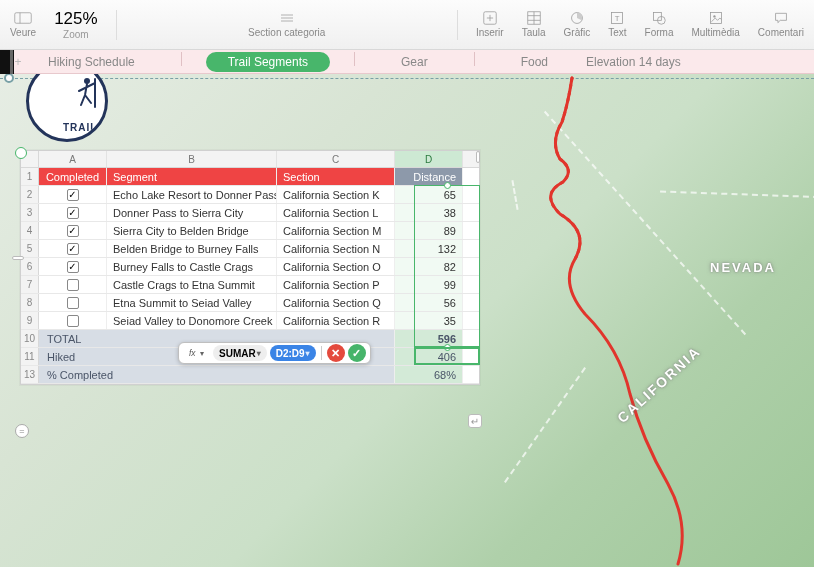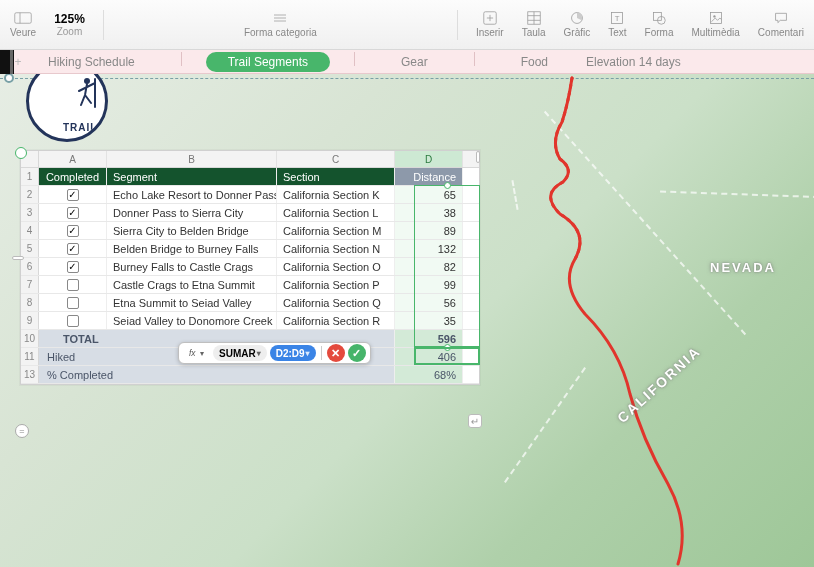--- a/index.html
+++ b/index.html
@@ -4,21 +4,21 @@
 <style>
   * { box-sizing: border-box; margin: 0; padding: 0; }
   body { font-family: -apple-system, "Helvetica Neue", Arial, sans-serif; font-size: 11px; background: #fff; width: 814px; height: 567px; overflow: hidden; position: relative; }
 
   
   .toolbar { height: 50px; background: linear-gradient(#fcfcfc,#f0f0f0); border-bottom: 1px solid #d8d8d8; display: flex; align-items: center; padding: 0 10px; color: #999; font-size: 10px; gap: 18px; position: relative; }
   .tool { display: flex; flex-direction: column; align-items: center; gap: 2px; cursor: default; }
   .tool svg { width: 18px; height: 14px; }
   .tool .lab { font-size: 10px; color: #888; }
   .zoom { display:flex; flex-direction:column; align-items:center;}
-  .zoom .val { color:#000; font-size:12px;font-weight:bold; }
+  .zoom .val { color:#000; font-size:17px; }
   .toolbar .spacer { flex: 1; }
   .sep { width:1px; height:30px; background:#ddd; }
 
   
   .tabs { height: 24px; background: #fbe9eb; border-bottom: 1px solid #e8c9cd; display:flex; align-items:center; padding: 0 10px; font-size:12px; color:#777; gap: 0; }
   .tab-add { width:16px; color:#bbb; text-align:center; }
   .tab { padding: 3px 22px; border-radius: 10px; color:#888; cursor:pointer;}
   .tab.active { background:#48b66b; color:#fff; }
   .tab-sep { width:1px; height:14px; background:#e0c0c4; margin:0 2px;}
   .tab-last { margin-left: 16px; color:#888;}
@@ -48,21 +48,21 @@
   .sheet { position:absolute; top:76px; left:20px; width:460px; background:#fff; border:1px solid #d0d0d0; box-shadow:0 0 0 1px rgba(0,0,0,.03); }
   .colhdr { display:flex; background:#f3f3f3; border-bottom:1px solid #d8d8d8; height:17px; }
   .rowhdr-corner { width:18px; border-right:1px solid #d8d8d8; background:#f3f3f3;}
   .ch { text-align:center; color:#777; font-size:10px; border-right:1px solid #e2e2e2; display:flex; align-items:center; justify-content:center;}
   .ch.sel { background:#cde9d3; color:#2b7a3f;}
   .ch.A{width:68px;} .ch.B{width:170px;} .ch.C{width:118px;} .ch.D{width:68px;}
   .row { display:flex; height:18px; border-bottom:1px solid #e8e8e8; }
   .rh { width:18px; background:#f3f3f3; border-right:1px solid #d8d8d8; color:#888; font-size:10px; display:flex;align-items:center;justify-content:center;}
   .cell { border-right:1px solid #eee; padding:0 6px; display:flex; align-items:center; font-size:11px; color:#333; overflow:hidden; white-space:nowrap;}
   .cA{width:68px;justify-content:center;} .cB{width:170px;} .cC{width:118px;} .cD{width:68px;justify-content:flex-end; background:#f1faf3;}
-  .hdrrow .cell { background:#14532d; color:#fff; font-weight:500; }
+  .hdrrow .cell { background:#ef4444; color:#fff; font-weight:500; }
   .hdrrow .cD { background:#8d99aa;}
   .footrow .cell { background:#d7dde5; font-weight:500; color:#4a5568;}
   .footrow .cD { background:#d3ead7;}
   .totrow .cD { font-weight:700;}
   .tick { width:12px;height:12px;border:1px solid #888;border-radius:2px;display:inline-flex;align-items:center;justify-content:center;background:#fff;}
   .tick.on::after{content:"✓"; font-size:10px; color:#000;} 
   .ring-o { position:absolute; width:12px;height:12px;border:1.5px solid #48b66b; border-radius:50%; background:#fff;}
   .ring-eq { position:absolute; width:14px;height:14px;border:1.5px solid #aaa; border-radius:50%; background:#fff; color:#888; font-size:9px; display:flex;align-items:center;justify-content:center;}
   .bar-handle { position:absolute; width:4px; height:12px; border:1px solid #bbb; border-radius:2px; background:#fff;}
   .corner-return { position:absolute; width:14px;height:14px; border:1px solid #bbb; background:#fff; border-radius:3px; display:flex;align-items:center;justify-content:center; color:#999; font-size:10px;}
@@ -107,21 +107,21 @@
     <span class="lab">Zoom</span>
   </div>
   <div class="sep"></div>
   <div class="spacer"></div>
   <div class="tool">
     <svg viewBox="0 0 24 16">
         <line x1="4" y1="4" x2="20" y2="4" stroke="#999"></line>
         <line x1="4" y1="8" x2="20" y2="8" stroke="#999"></line>
         <line x1="4" y1="12" x2="20" y2="12" stroke="#999"></line>
       </svg>
-    <span class="lab">Forma categoria</span>
+    <span class="lab">Section categoria</span>
   </div>
   <div class="spacer"></div>
   <div class="sep"></div>
   <div class="tool">
     <svg viewBox="0 0 18 18">
         <rect x="1" y="1" width="16" height="16" rx="2" fill="none" stroke="#999"></rect>
         <line x1="9" y1="5" x2="9" y2="13" stroke="#999"></line>
         <line x1="5" y1="9" x2="13" y2="9" stroke="#999"></line>
       </svg>
     <span class="lab">Inserir</span>
@@ -295,21 +295,21 @@
           <div class="rh">9</div>
           <div class="cell cA">
             <span class="tick"></span>
           </div>
           <div class="cell cB">Seiad Valley to Donomore Creek</div>
           <div class="cell cC">California Section R</div>
           <div class="cell cD">35</div>
         </div>
         <div class="row footrow totrow">
           <div class="rh">10</div>
-          <div class="cell" style="width: 356px; background: rgb(215, 221, 229); font-weight: 700; color: rgb(74, 85, 104); padding-left: 24px;">TOTAL</div>
+          <div class="cell" style="width: 356px; background: rgb(215, 221, 229); font-weight: 400; color: rgb(74, 85, 104); padding-left: 8px;">TOTAL</div>
           <div class="cell cD" style="background: rgb(211, 234, 215);">596</div>
         </div>
         <div class="row footrow">
           <div class="rh">11</div>
           <div class="cell" style="width: 356px; background: rgb(215, 221, 229); font-weight: 500; color: rgb(74, 85, 104); padding-left: 8px;">Hiked</div>
           <div class="cell cD" style="background: rgb(211, 234, 215);">406</div>
         </div>
         <div class="row footrow">
           <div class="rh">13</div>
           <div class="cell" style="width: 356px; background: rgb(215, 221, 229); font-weight: 500; color: rgb(74, 85, 104); padding-left: 8px;">% Completed</div>

